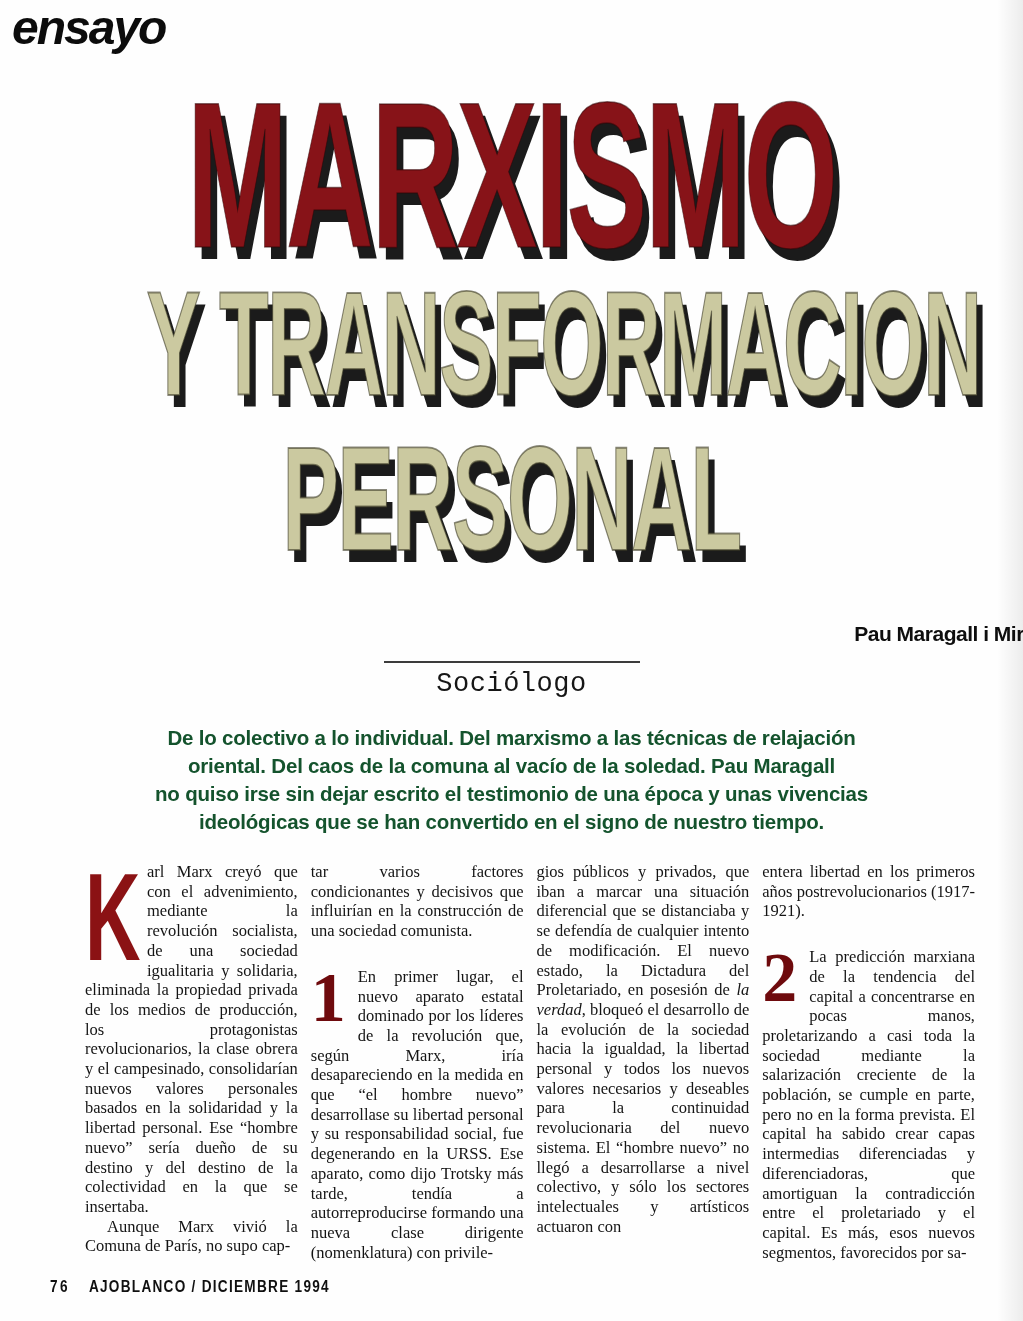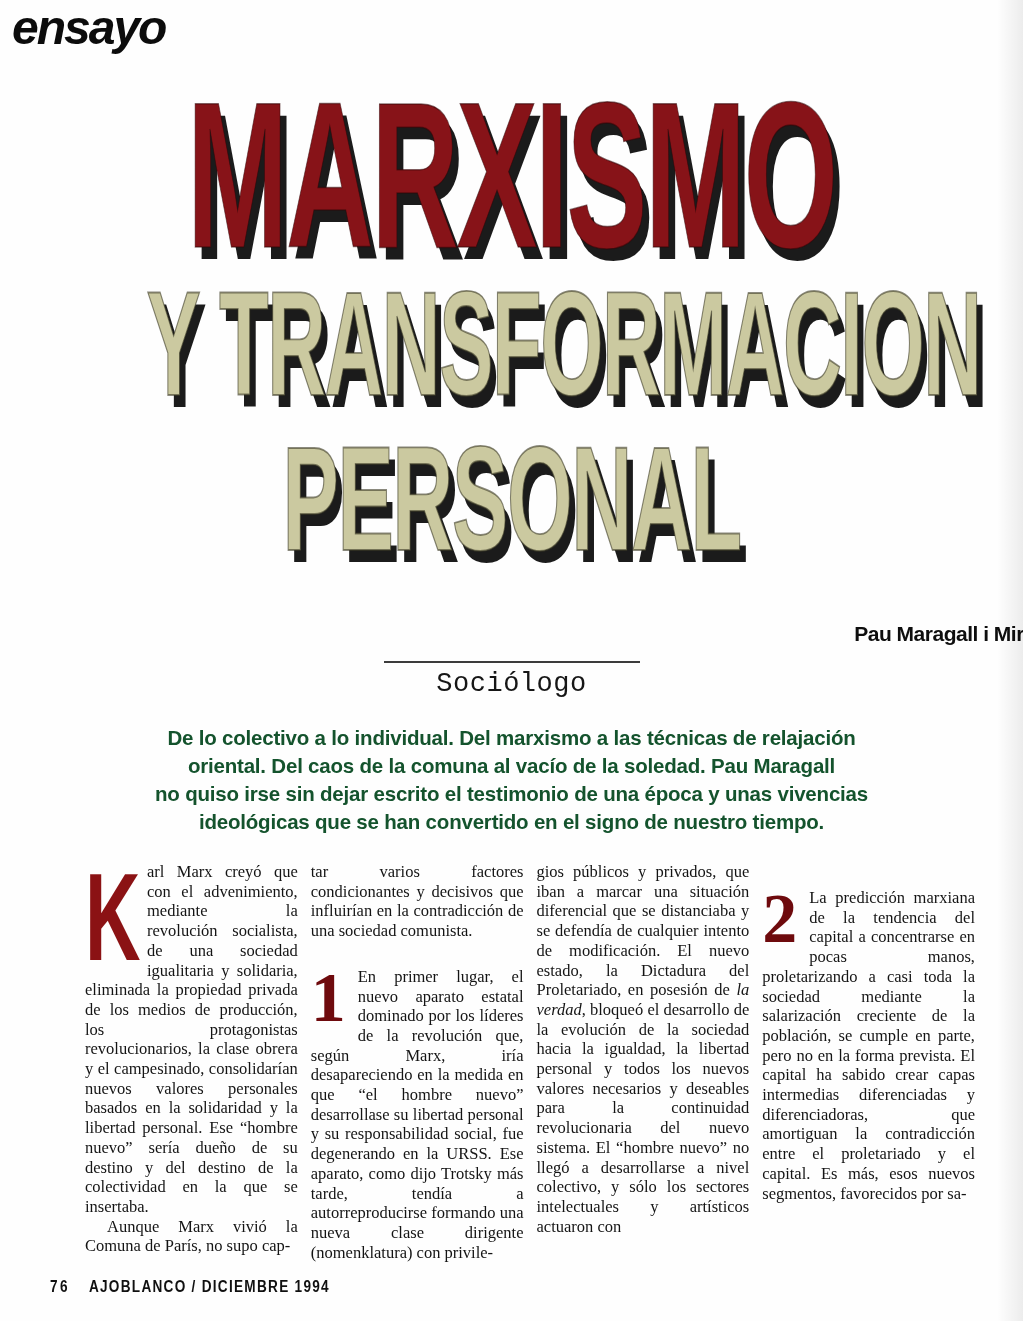--- a/index.html
+++ b/index.html
@@ -140,27 +140,28 @@
 oriental. Del caos de la comuna al vacío de la soledad. Pau Maragall
 no quiso irse sin dejar escrito el testimonio de una época y unas vivencias
 ideológicas que se han convertido en el signo de nuestro tiempo.</div>
 
   <div class="columns" id="columns">
       <div class="col">
         <p><span class="dropcap">K</span><span>arl Marx creyó que con el advenimiento, mediante la revolución socialista, de una sociedad igualitaria y solidaria, eliminada la propiedad privada de los medios de producción, los protagonistas revolucionarios, la clase obrera y el campesinado, consolidarían nuevos valores personales basados en la solidaridad y la libertad personal. Ese “hombre nuevo” sería dueño de su destino y del destino de la colectividad en la que se insertaba.</span></p>
         <p class="indent"><span>Aunque Marx vivió la Comuna de París, no supo cap-</span></p>
       </div>
       <div class="col">
-        <p><span>tar varios factores condicionantes y decisivos que influirían en la contradicción de una sociedad comunista.</span></p>
+        <p><span>tar varios factores condicionantes y decisivos que influirían en la construcción de una sociedad comunista.</span></p>
         <p class="spaced"><span class="numeral">1</span><span>En primer lugar, el nuevo aparato estatal dominado por los líderes de la revolución que, según Marx, iría desapareciendo en la medida en que “el hombre nuevo” desarrollase su libertad personal y su responsabilidad social, fue degenerando en la URSS. Ese aparato, como dijo Trotsky más tarde, tendía a autorreproducirse formando una nueva clase dirigente (nomenklatura) con privile-</span></p>
       </div>
       <div class="col">
         <p><span>gios públicos y privados, que iban a marcar una situación diferencial que se distanciaba y se defendía de cualquier intento de modificación. El nuevo estado, la Dictadura del Proletariado, en posesión de </span><span class="it">la verdad</span><span>, bloqueó el desarrollo de la evolución de la sociedad hacia la igualdad, la libertad personal y todos los nuevos valores necesarios y deseables para la continuidad revolucionaria del nuevo sistema. El “hombre nuevo” no llegó a desarrollarse a nivel colectivo, y sólo los sectores intelectuales y artísticos actuaron con</span></p>
       </div>
       <div class="col">
+        <p><span>entera libertad en los primeros años postrevolucionarios (1917-1921).</span></p>
         <p class="spaced"><span class="numeral">2</span><span>La predicción marxiana de la tendencia del capital a concentrarse en pocas manos, proletarizando a casi toda la sociedad mediante la salarización creciente de la población, se cumple en parte, pero no en la forma prevista. El capital ha sabido crear capas intermedias diferenciadas y diferenciadoras, que amortiguan la contradicción entre el proletariado y el capital. Es más, esos nuevos segmentos, favorecidos por sa-</span></p>
       </div>
     </div>
 
   <div class="footer">
     <span class="pageno">76</span><span>AJOBLANCO / DICIEMBRE 1994</span>
   </div>
 
 </div>
 

